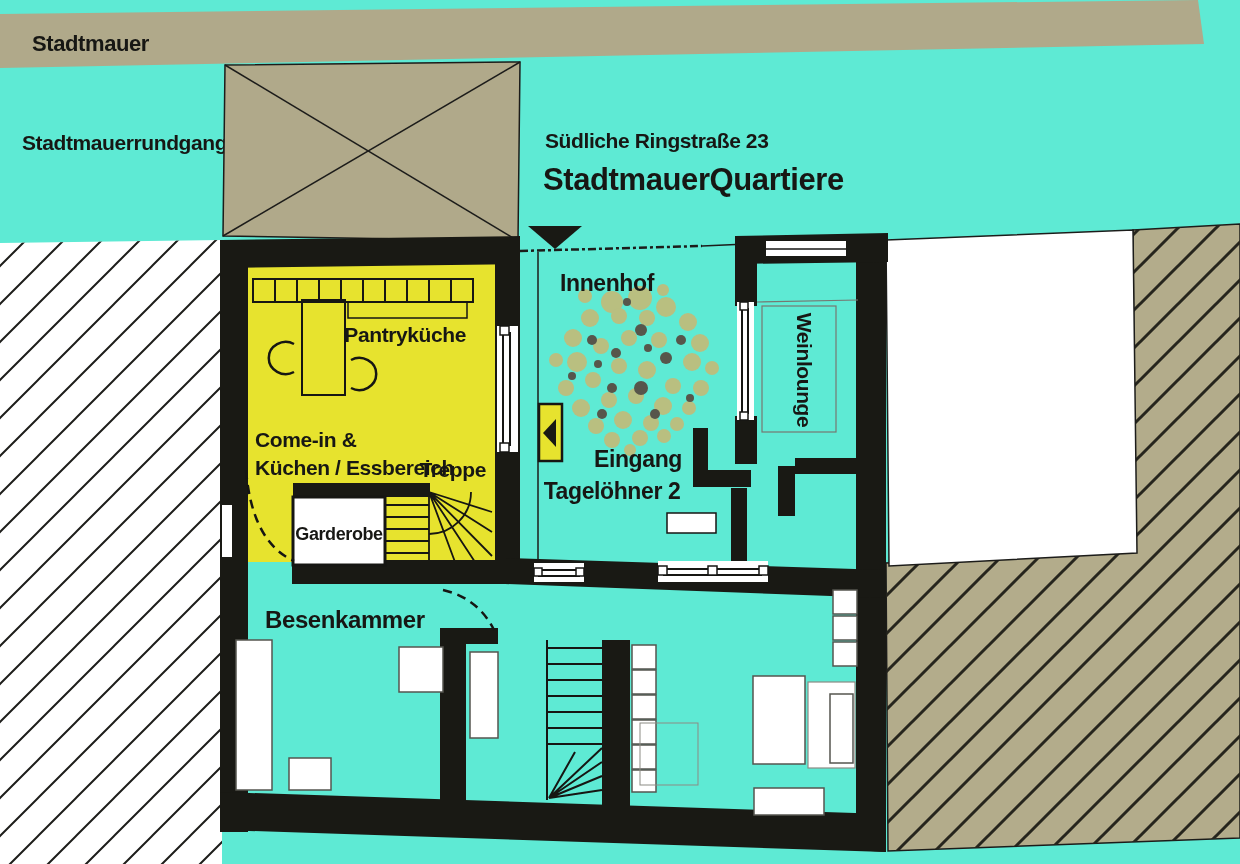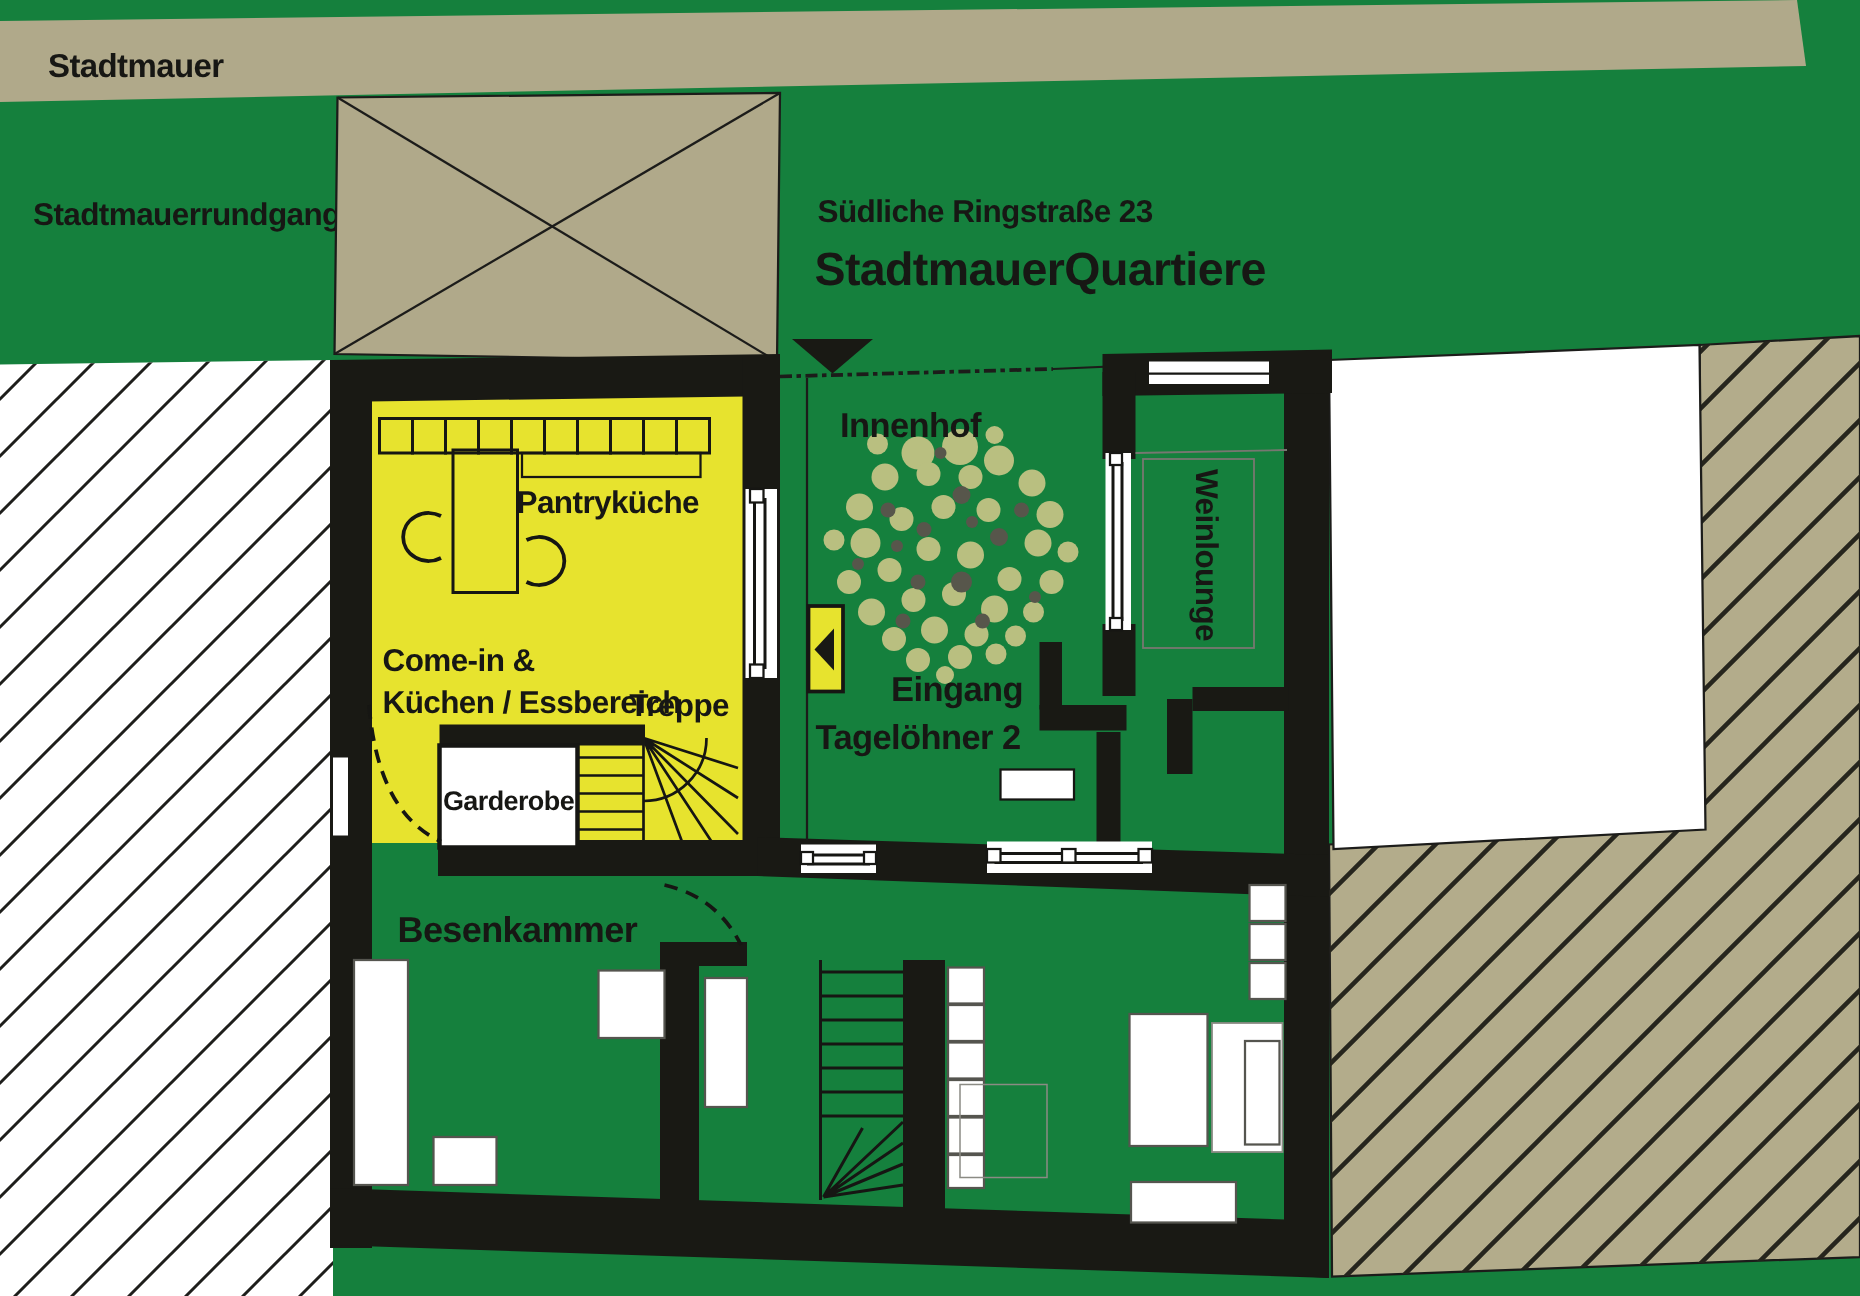--- a/index.html
+++ b/index.html
@@ -1,16 +1,16 @@
 <!DOCTYPE html>
 <html><head>
 <meta charset="utf-8">
 <style>
   html,body{margin:0;padding:0;background:#ffffff;}
-  .stage{width:1240px;height:864px;overflow:hidden;position:relative;background:#15803d;}
+  .stage{width:1240px;height:864px;overflow:hidden;position:relative;background:#5eead4;}
   svg{display:block;}
   text{font-family:"Liberation Sans",sans-serif;font-weight:700;fill:#171714;letter-spacing:-0.4px;}
 </style>
 </head>
 <body>
 
 <div class="stage">
 <svg viewBox="0 0 1240 864" width="1240" height="864" xmlns="http://www.w3.org/2000/svg">
   <defs>
     <pattern id="hatchThin" patternUnits="userSpaceOnUse" width="38" height="38">

